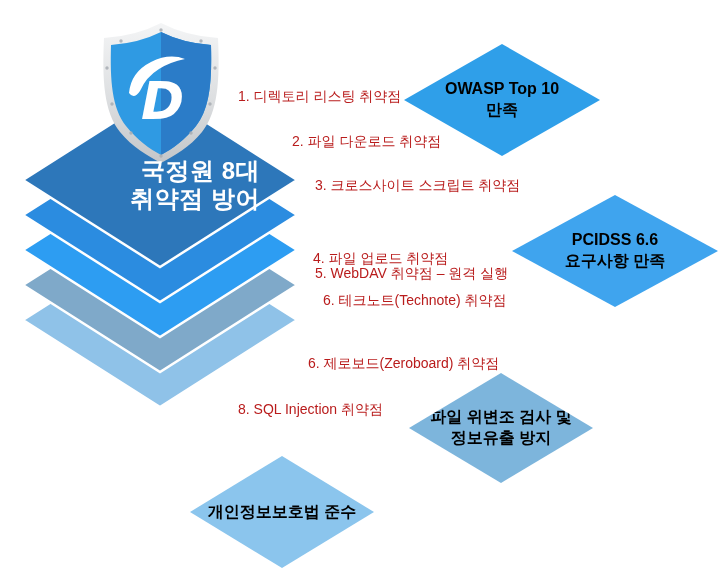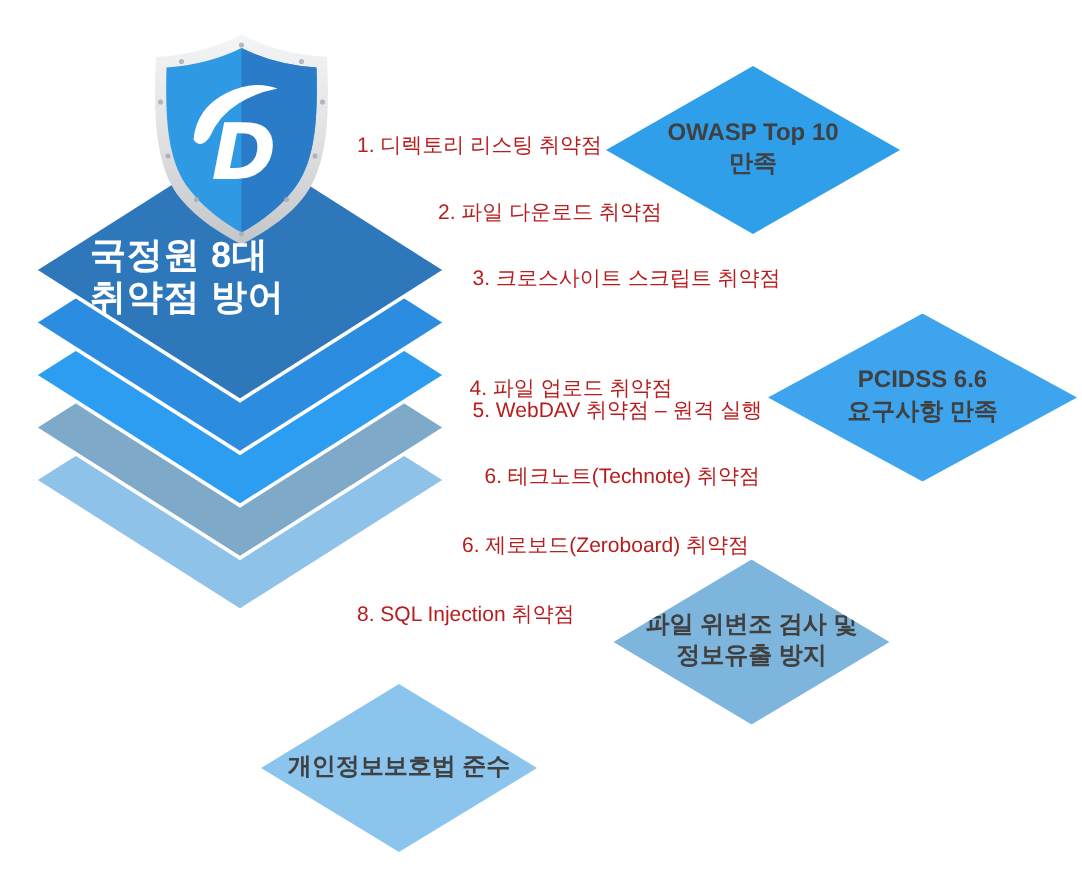--- a/index.html
+++ b/index.html
@@ -10,52 +10,52 @@
   .canvas{
     position:relative;
     width:721px;height:586px;
     background:#ffffff;
     overflow:hidden;
   }
   .bg-svg{position:absolute;left:0;top:0;}
   .title-label{
     position:absolute;
     left:60px;top:157px;width:200px;
-    text-align:left;
+    text-align:right;
     color:#ffffff;
     font-size:24px;font-weight:bold;
     line-height:1.18;
     letter-spacing:0.5px;
   }
   .vuln-item{
     position:absolute;
     font-size:14px;
     color:#b91c1c;
     white-space:nowrap;
     line-height:16px;
   }
   .badge{
     position:absolute;
     display:flex;flex-direction:column;
     align-items:center;justify-content:center;
     clip-path:polygon(50% 0,100% 50%,50% 100%,0 50%);
-    color:#404040;font-weight:bold;text-align:center;
+    color:#000000;font-weight:bold;text-align:center;
   }
   .badge span{display:block;line-height:1.3;}
   .badge-owasp   {left:404px;top:44px; width:196px;height:112px;background:#2f9fe9;font-size:16px;}
-  .badge-pcidss  {left:512px;top:209px;width:206px;height:112px;background:#3fa4ee;font-size:16px;text-align:center;}
+  .badge-pcidss  {left:512px;top:195px;width:206px;height:112px;background:#3fa4ee;font-size:16px;text-align:center;}
   .badge-integrity{left:409px;top:373px;width:184px;height:110px;background:#7db5dc;font-size:16px;}
-  .badge-privacy {left:174px;top:456px;width:184px;height:112px;background:#8bc5ed;font-size:16px;align-items:center;}
+  .badge-privacy {left:190px;top:456px;width:184px;height:112px;background:#8bc5ed;font-size:16px;align-items:center;}
   
   .vi-0{left:238px;top:88px;}
   .vi-1{left:292px;top:133px;}
   .vi-2{left:315px;top:177px;}
   .vi-3{left:313px;top:220px;margin-top:30px;}
   .vi-4{left:315px;top:265px;}
-  .vi-5{left:323px;top:309px;text-align:right;}
+  .vi-5{left:323px;top:292px;text-align:right;}
   .vi-6{left:308px;top:355px;}
   .vi-7{left:238px;top:401px;}
 </style>
 </head>
 <body>
 
 <div class="canvas">
 
   <svg class="bg-svg" width="721" height="586" viewBox="0 0 721 586">
     <defs>

